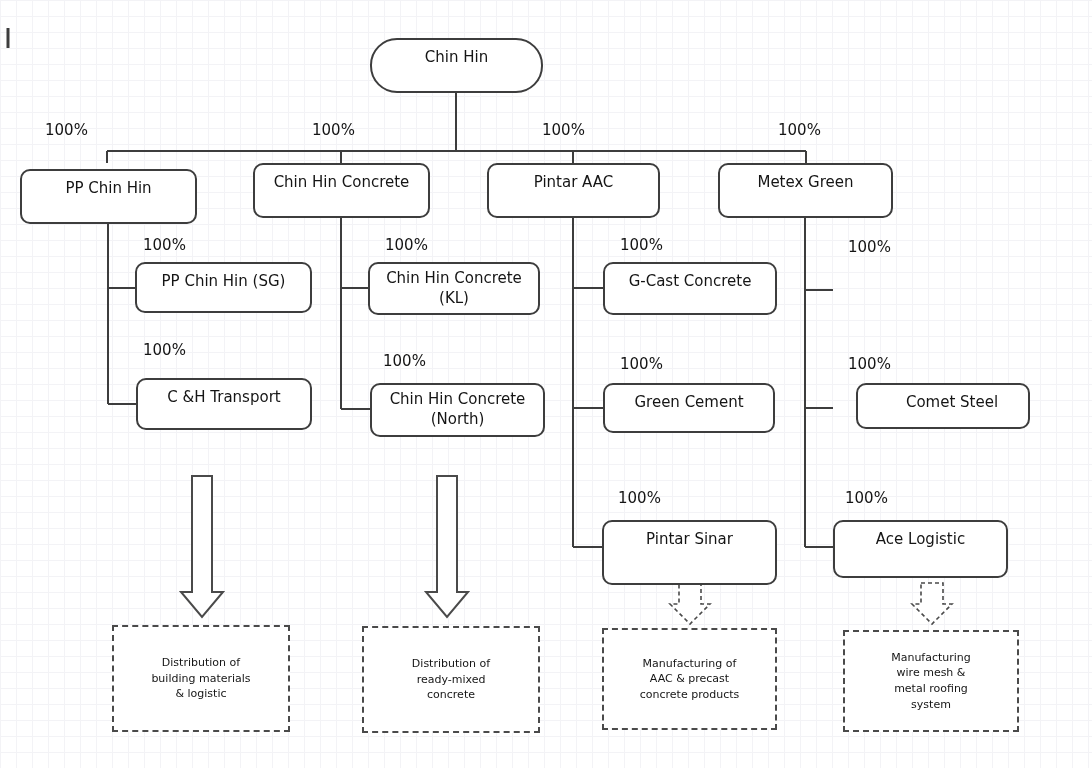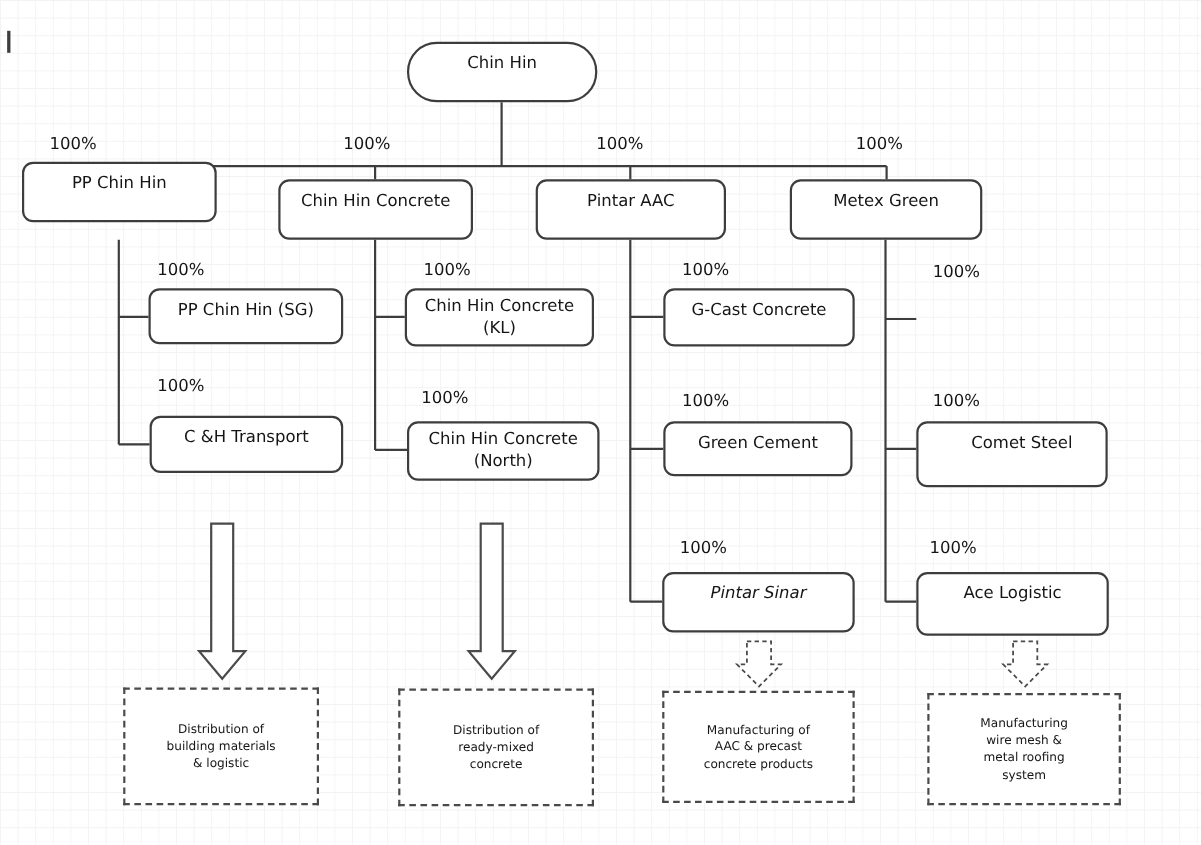--- a/index.html
+++ b/index.html
@@ -57,21 +57,21 @@
     </g>
 
     <g stroke="#4a4a4a" stroke-width="1.6" fill="#ffffff" stroke-dasharray="4 3">
       <polygon points="679,583 701,583 701,604 710,604 690,624 670,604 679,604"></polygon>
       <polygon points="921,583 943,583 943,604 952,604 932,624 912,604 921,604"></polygon>
     </g>
   </svg>
 
   <div class="node" style="left:370px; top:38px; width:173px; height:55px;border-radius:27px;">Chin Hin</div>
 
-  <div class="node" style="left:20px; top:147px; width:177px; height:55px;">PP Chin Hin</div>
+  <div class="node" style="left:20px; top:169px; width:177px; height:55px;">PP Chin Hin</div>
   <div class="node" style="left:253px; top:163px; width:177px; height:55px;">Chin Hin Concrete</div>
   <div class="node" style="left:487px; top:163px; width:173px; height:55px;">Pintar AAC</div>
   <div class="node" style="left:718px; top:163px; width:175px; height:55px;">Metex Green</div>
 
   <div class="pct" style="left:45px;  top:121px;">100%</div>
   <div class="pct" style="left:312px; top:121px;">100%</div>
   <div class="pct" style="left:542px; top:121px;">100%</div>
   <div class="pct" style="left:778px; top:121px;">100%</div>
 
   <div class="pct" style="left:143px; top:236px;">100%</div>
@@ -84,25 +84,25 @@
 (KL)</div>
   <div class="pct" style="left:383px; top:352px;">100%</div>
   <div class="node" style="left:370px; top:383px; width:175px; height:54px; padding-top:4px;">Chin Hin Concrete
 (North)</div>
 
   <div class="pct" style="left:620px; top:236px;">100%</div>
   <div class="node" style="left:603px; top:262px; width:174px; height:53px;text-align:center;">G-Cast Concrete</div>
   <div class="pct" style="left:620px; top:355px;">100%</div>
   <div class="node" style="left:603px; top:383px; width:172px; height:50px;">Green Cement</div>
   <div class="pct" style="left:618px; top:489px;">100%</div>
-  <div class="node" style="left:602px; top:520px; width:175px; height:55px;font-style:italic;">Pintar Sinar</div>
+  <div class="node" style="left:602px; top:520px; width:175px; height:65px;">Pintar Sinar</div>
 
   <div class="pct" style="left:848px; top:238px;">100%</div>
   <div class="pct" style="left:848px; top:355px;">100%</div>
-  <div class="node" style="left:833px; top:383px; width:174px; height:60px;padding-left:18px;">Comet Steel</div>
+  <div class="node" style="left:856px; top:383px; width:174px; height:46px;padding-left:18px;">Comet Steel</div>
   <div class="pct" style="left:845px; top:489px;">100%</div>
   <div class="node" style="left:833px; top:520px; width:175px; height:58px;">Ace Logistic</div>
 
   <div class="activity" style="left:112px; top:625px; width:178px; height:107px;">Distribution of
 building materials
 &amp; logistic</div>
   <div class="activity" style="left:362px; top:626px; width:178px; height:107px;">Distribution of
 ready-mixed
 concrete</div>
   <div class="activity" style="left:843px; top:630px; width:176px; height:102px;">Manufacturing

